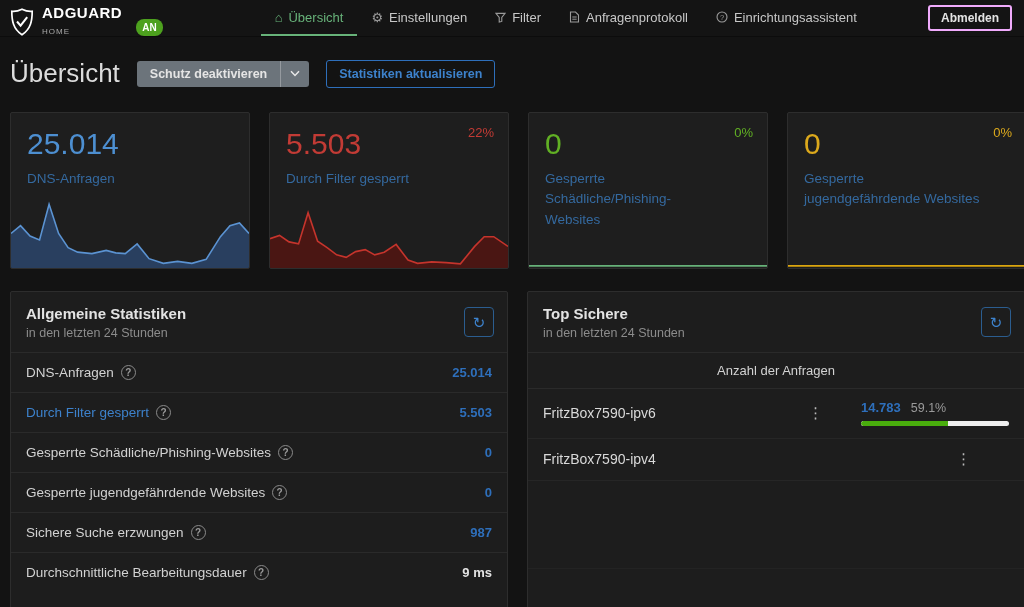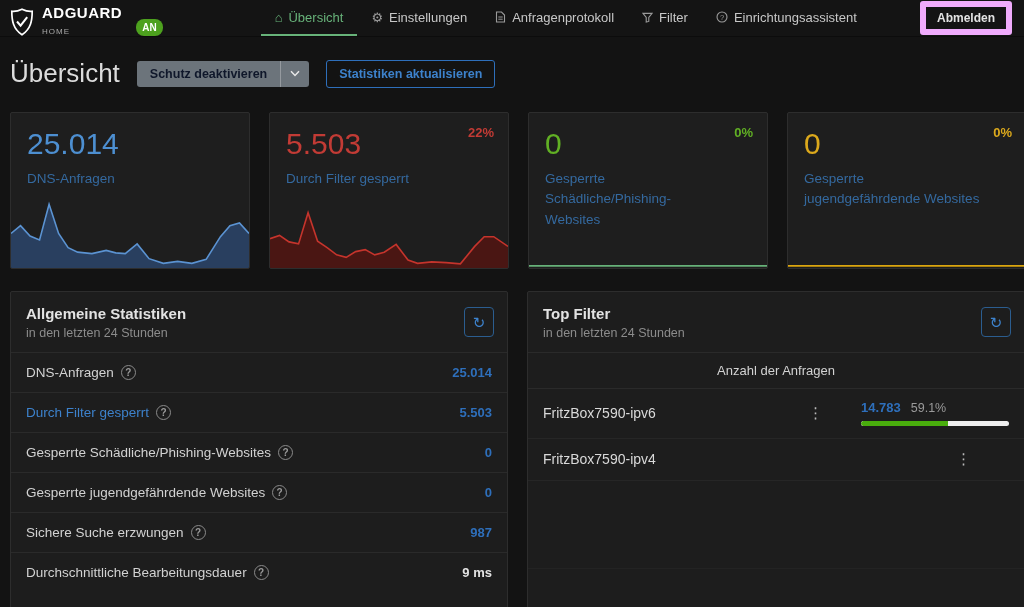--- a/index.html
+++ b/index.html
@@ -13,36 +13,36 @@
   .brand-text { line-height:1; }
   .brand-name { font-size:15px; font-weight:bold; color:#ffffff; letter-spacing:.5px; }
   .brand-sub { font-size:8px; color:#a9a9a9; letter-spacing:1px; margin-top:8px; }
   .brand-badge { background:#4da11e; color:#fff; font-size:10px; font-weight:bold; padding:3px 6px; border-radius:8px; margin-left:6px; }
   .nav-menu { display:flex; margin-left:98px; }
   .nav-item { display:flex; align-items:center; gap:6px; font-size:13px; color:#c7c7c7; padding:0 14px; border-bottom:2px solid transparent; cursor:pointer; }
   .nav-item .nav-ico { font-size:13px; color:#9a9a9a; display:inline-flex; align-items:center; }
   .nav-item.active { color:#67b279; border-bottom-color:#67b279; }
   .nav-item.active .nav-ico { color:#67b279; }
   .nav-ico svg { display:block; }
-  .logout-btn { margin:7px 0 7px auto; align-self:center; background:transparent; border:6px solid #f0abfc; color:#e3e3e3; font-size:12px; font-weight:bold; padding:4px 11px; border-radius:3px; cursor:pointer; font-family:inherit; }
+  .logout-btn { margin:7px 0 7px auto; align-self:center; background:transparent; border:2px solid #f0abfc; color:#e3e3e3; font-size:12px; font-weight:bold; padding:4px 11px; border-radius:3px; cursor:pointer; font-family:inherit; }
 
   
   .page-head { display:flex; align-items:center; padding:21px 10px 0 10px; gap:17px; }
   .page-title { font-size:26px; font-weight:400; color:#dcdcdc; }
   .btn-protect { display:flex; background:#6c747b; border-radius:3px; overflow:hidden; cursor:pointer; }
-  .btn-protect .main { color:#0f172a; font-size:12.5px; font-weight:bold; padding:6px 13px; }
+  .btn-protect .main { color:#e5e5e5; font-size:12.5px; font-weight:bold; padding:6px 13px; }
   .btn-protect .caret { display:flex; align-items:center; padding:0 9px; border-left:1px solid rgba(255,255,255,.28); color:#e8e8e8; }
   .btn-refresh-stats { background:transparent; border:1px solid #2e6fbb; color:#3d82cc; font-size:12.5px; font-weight:bold; padding:6px 12px; border-radius:3px; cursor:pointer; font-family:inherit; }
 
   
   .cards { display:flex; gap:19px; padding:0 10px; margin-top:23px; }
   .card { position:relative; flex:0 0 240px; height:157px; background:#1e1e1e; border:1px solid #2d2d2d; border-radius:2px; overflow:hidden; }
   .card-inner { position:relative; padding:14px 16px 0 16px; z-index:2; }
   .card-value { font-size:30px; line-height:1.15; }
-  .card-pct { position:absolute; top:12px; right:14px; font-size:13px;font-weight:bold; }
+  .card-pct { position:absolute; top:12px; right:14px; font-size:13px; }
   .card-label { margin-top:7px; font-size:13.5px; line-height:1.55; color:#34699f; max-width:180px; }
   .card-spark { position:absolute; left:0; right:0; bottom:0; width:100%; height:72px; z-index:1; }
 
   
   .panels { display:flex; gap:19px; padding:0 10px; margin-top:22px; align-items:stretch; }
   .panel { background:#1d1d1d; border:1px solid #2d2d2d; border-radius:2px; min-height:320px; position:relative; }
   .panel-left { flex:0 0 498px; }
   .panel-right { flex:0 0 498px; }
   .panel-head { padding:13px 15px 12px 15px; position:relative; }
   .panel-title { font-size:15px; font-weight:bold; color:#e3e3e3; }
@@ -90,34 +90,34 @@
     <div class="nav-item active">
       <span class="nav-ico">⌂</span>
       <span>Übersicht</span>
     </div>
     <div class="nav-item">
       <span class="nav-ico">⚙</span>
       <span>Einstellungen</span>
     </div>
     <div class="nav-item">
       <span class="nav-ico">
+        <svg width="11" height="11" viewBox="0 0 12 12">
+            <path d="M1 1.5h10L7.4 6v4.3L4.6 11V6Z" fill="none" stroke="currentColor" stroke-width="1.2"></path>
+          </svg>
+      </span>
+      <span>Filter</span>
+    </div>
+    <div class="nav-item">
+      <span class="nav-ico">
         <svg width="11" height="12" viewBox="0 0 11 12">
             <path d="M1.5 1h5l3 3v7h-8Z" fill="none" stroke="currentColor" stroke-width="1.1"></path>
             <path d="M3.3 6h4.4M3.3 8.2h4.4" stroke="currentColor" stroke-width="1"></path>
           </svg>
       </span>
       <span>Anfragenprotokoll</span>
-    </div>
-    <div class="nav-item">
-      <span class="nav-ico">
-        <svg width="11" height="11" viewBox="0 0 12 12">
-            <path d="M1 1.5h10L7.4 6v4.3L4.6 11V6Z" fill="none" stroke="currentColor" stroke-width="1.2"></path>
-          </svg>
-      </span>
-      <span>Filter</span>
     </div>
     <div class="nav-item">
       <span class="nav-ico">
         <svg width="12" height="12" viewBox="0 0 12 12">
             <circle cx="6" cy="6" r="5" fill="none" stroke="currentColor" stroke-width="1.1"></circle>
             <text x="6" y="8.6" font-size="7.5" text-anchor="middle" fill="currentColor" font-family="inherit">?</text>
           </svg>
       </span>
       <span>Einrichtungsassistent</span>
     </div>
@@ -238,21 +238,21 @@
       <span class="stat-label">
           <span>Durchschnittliche Bearbeitungsdauer</span>
           <span class="help-ico">?</span>
         </span>
       <span class="stat-value plain">9 ms</span>
     </div>
   </div>
 
   <div class="panel panel-right">
     <div class="panel-head">
-      <div class="panel-title">Top Filter</div>
+      <div class="panel-title">Top Sichere</div>
       <div class="panel-sub">in den letzten 24 Stunden</div>
       <button class="panel-refresh">↻</button>
     </div>
 
     <div class="tc-header">
       <div class="c2">Anzahl der Anfragen</div>
     </div>
 
     <div class="tc-row">
       <div class="tc-client">FritzBox7590-ipv6</div>

